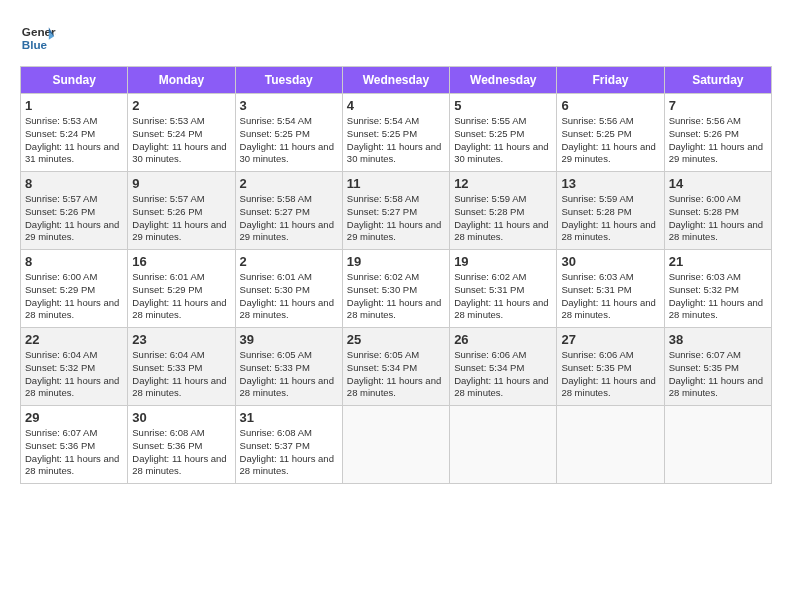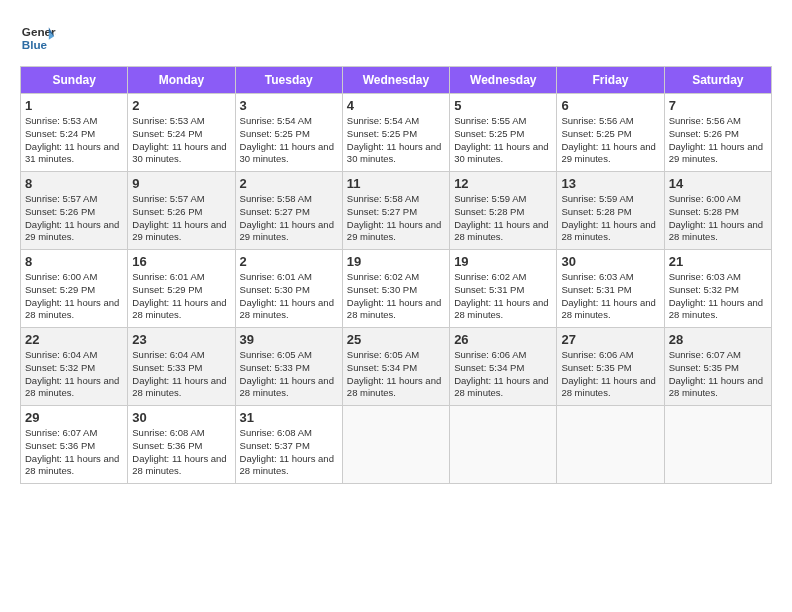--- a/index.html
+++ b/index.html
@@ -224,21 +224,21 @@
       </td>
         <td>
         <span class="day-num">26</span>
         <span class="day-info">Sunrise: 6:06 AM<br>Sunset: 5:34 PM<br>Daylight: 11 hours and 28 minutes.</span>
       </td>
         <td>
         <span class="day-num">27</span>
         <span class="day-info">Sunrise: 6:06 AM<br>Sunset: 5:35 PM<br>Daylight: 11 hours and 28 minutes.</span>
       </td>
         <td>
-        <span class="day-num">28</span>
+        <span class="day-num">38</span>
         <span class="day-info">Sunrise: 6:07 AM<br>Sunset: 5:35 PM<br>Daylight: 11 hours and 28 minutes.</span>
       </td>
       </tr>
       <tr>
         <td>
         <span class="day-num">29</span>
         <span class="day-info">Sunrise: 6:07 AM<br>Sunset: 5:36 PM<br>Daylight: 11 hours and 28 minutes.</span>
       </td>
         <td>
         <span class="day-num">30</span>

